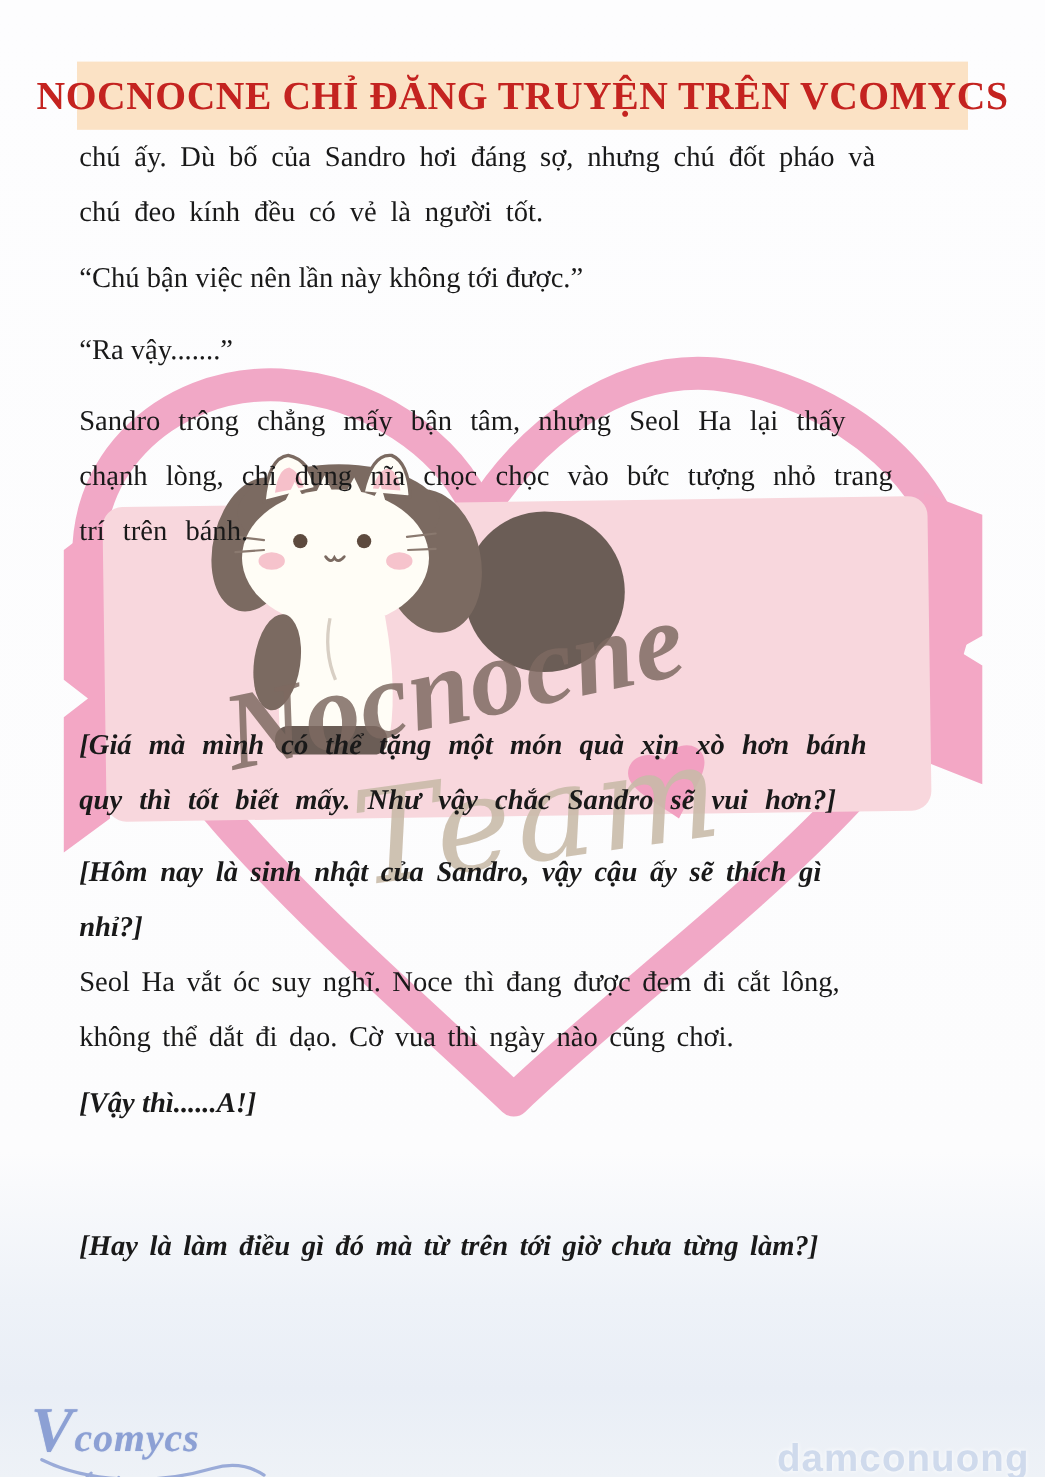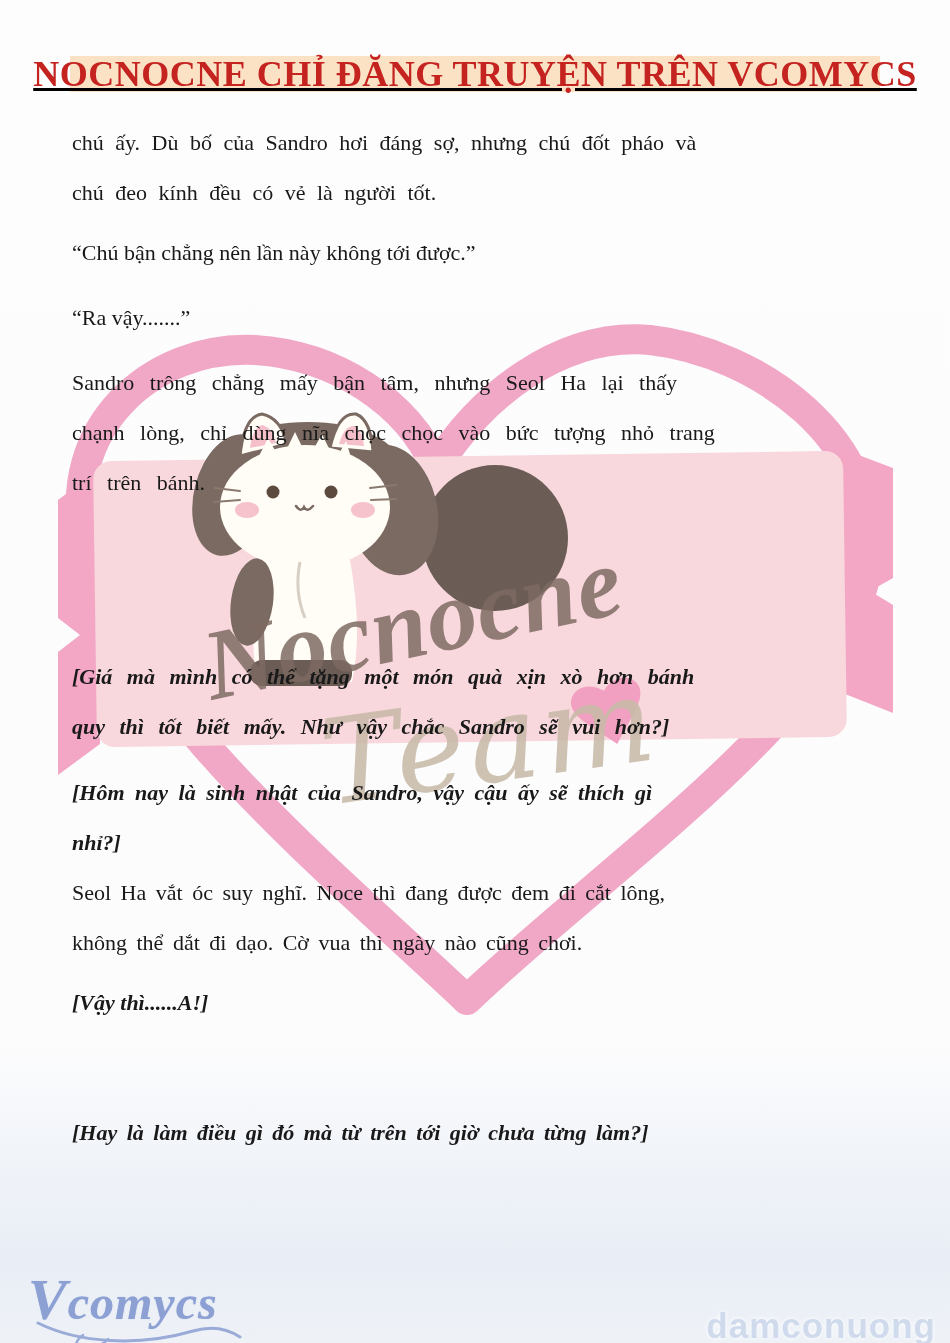--- a/index.html
+++ b/index.html
@@ -4,53 +4,52 @@
 <style>
   html,body { margin:0; padding:0; }
   body { background:#ffffff; }
   .page {
     position:relative; width:950px; height:1343px; overflow:hidden;
     background:linear-gradient(180deg,#fdfdfe 0%, #fcfcfd 78%, #eef2f8 88%, #e9eef6 94%, #eef2f7 100%);
     font-family:"Liberation Serif", serif;
   }
   
   .header-strip {
-    position:absolute; left:70px; top:56px; width:810px; height:36px;
+    position:absolute; left:70px; top:56px; width:810px; height:62px;
     background:#fbe2c5; display:flex; align-items:center; justify-content:center;
     z-index:3;
-    text-decoration:underline;
   }
   .header-strip .banner-text {
     color:#c42320; font-weight:bold; font-size:36px; line-height:45px;
     letter-spacing:0.5px; white-space:nowrap;
   }
   
   .decor { position:absolute; left:0; top:0; width:950px; height:1343px; z-index:1; pointer-events:none; }
   .wm-nocnocne {
     font-family:"Liberation Serif", serif; font-weight:bold; font-style:italic;
     font-size:100px; letter-spacing:1px; fill:rgba(125,105,96,0.84);
   }
   .wm-team {
     font-family:"DejaVu Serif", serif; font-style:italic;
     font-size:118px; fill:rgba(199,185,167,0.88); letter-spacing:4px;
   }
   
   .para {
     position:absolute; left:72px; width:810px; margin:0;
-    font-size:22px; line-height:50px; color:#191919;
+    font-size:26px; line-height:50px; color:#191919;
     white-space:pre; z-index:2;
   }
   .thought { font-style:italic; font-weight:bold; }
   
   .logo {
     position:absolute; left:28px; top:1278px; width:230px; z-index:3;
   }
   .logo-text {
     display:block; font-family:"Liberation Serif", serif; font-style:italic; font-weight:bold;
-    font-size:48px; color:#8ca0d4; letter-spacing:1px; line-height:44px;
+    font-size:36px; color:#8ca0d4; letter-spacing:1px; line-height:44px;
     text-shadow:0 0 1px rgba(140,160,212,0.6);
   }
   .logo-text::first-letter { font-size:58px; }
   .logo-swash { display:block; margin-top:-8px; }
   .credit {
     position:absolute; right:14px; top:1306px; z-index:3;
     font-family:"Liberation Sans", sans-serif; font-weight:bold; font-size:35px;
     color:#cfdaec; letter-spacing:1px; text-shadow:0 0 5px #ffffff;
   }
 </style>
@@ -96,21 +95,21 @@
     <text class="wm-nocnocne" x="212" y="700" transform="rotate(-12 212 700)">Nocnocne</text>
     <text class="wm-team" x="328" y="805" transform="rotate(-8 328 805)">Team</text>
   </svg>
 
   <div class="header-strip">
     <span class="banner-text">NOCNOCNE CHỈ ĐĂNG TRUYỆN TRÊN VCOMYCS</span>
   </div>
 
   <p class="para" style="top:118px; word-spacing:6px;">chú ấy. Dù bố của Sandro hơi đáng sợ, nhưng chú đốt pháo và
 chú đeo kính đều có vẻ là người tốt.</p>
-  <p class="para" style="top:228px;">“Chú bận chẳng nên lần này không tới được.”</p>
+  <p class="para" style="top:228px;">“Chú bận việc nên lần này không tới được.”</p>
   <p class="para" style="top:293px;">“Ra vậy.......”</p>
   <p class="para" style="top:358px; word-spacing:10px;">Sandro trông chẳng mấy bận tâm, nhưng Seol Ha lại thấy
 chạnh lòng, chỉ dùng nĩa chọc chọc vào bức tượng nhỏ trang
 trí trên bánh.</p>
   <p class="para thought" style="top:768px; word-spacing:5px;">[Hôm nay là sinh nhật của Sandro, vậy cậu ấy sẽ thích gì
 nhỉ?]</p>
   <p class="para thought" style="top:652px; word-spacing:9px;">[Giá mà mình có thể tặng một món quà xịn xò hơn bánh
 quy thì tốt biết mấy. Như vậy chắc Sandro sẽ vui hơn?]</p>
   <p class="para thought" style="top:978px;">[Vậy thì......A!]</p>
   <p class="para" style="top:868px; word-spacing:4px;">Seol Ha vắt óc suy nghĩ. Noce thì đang được đem đi cắt lông,

